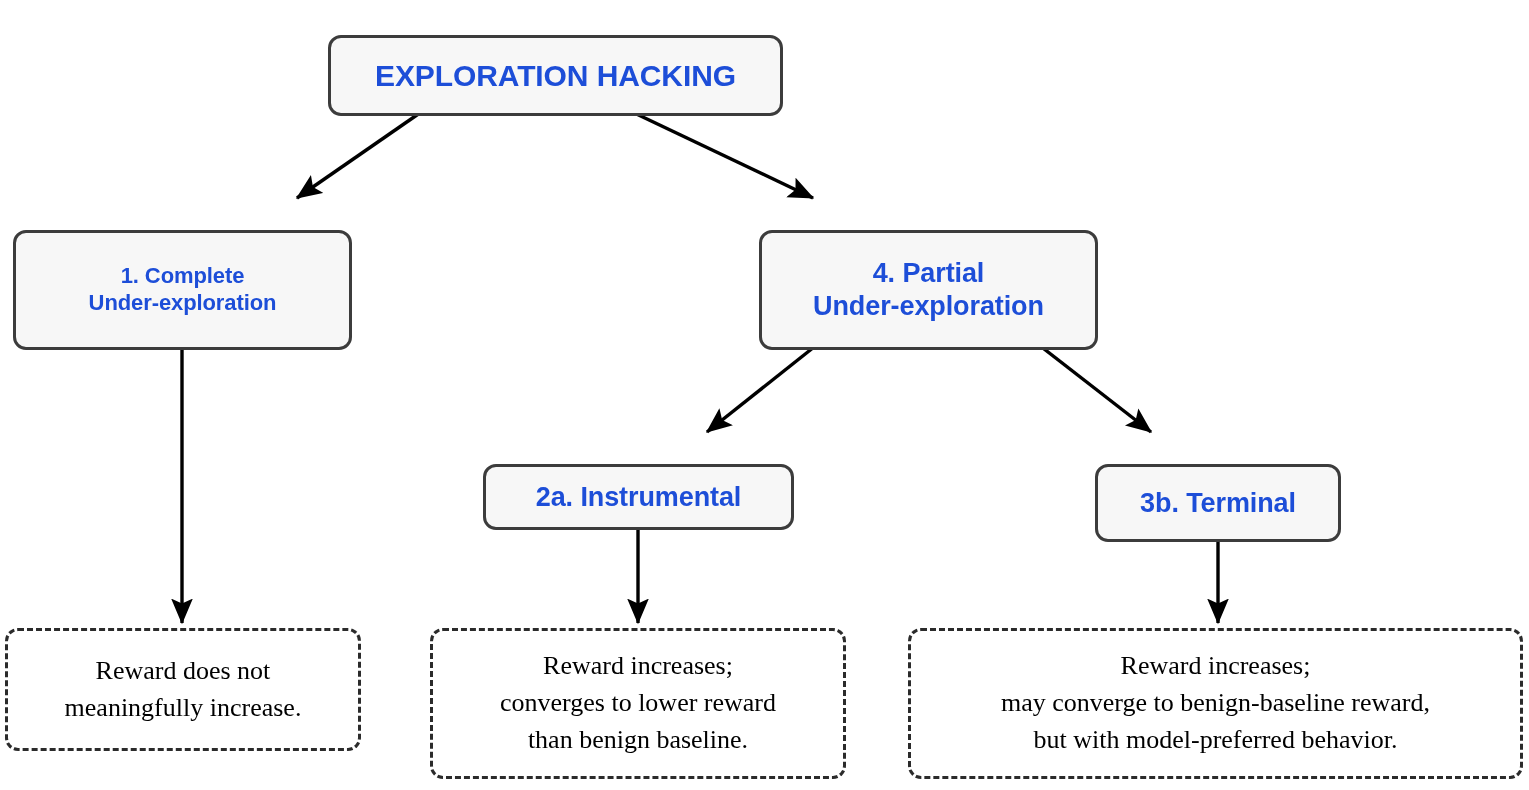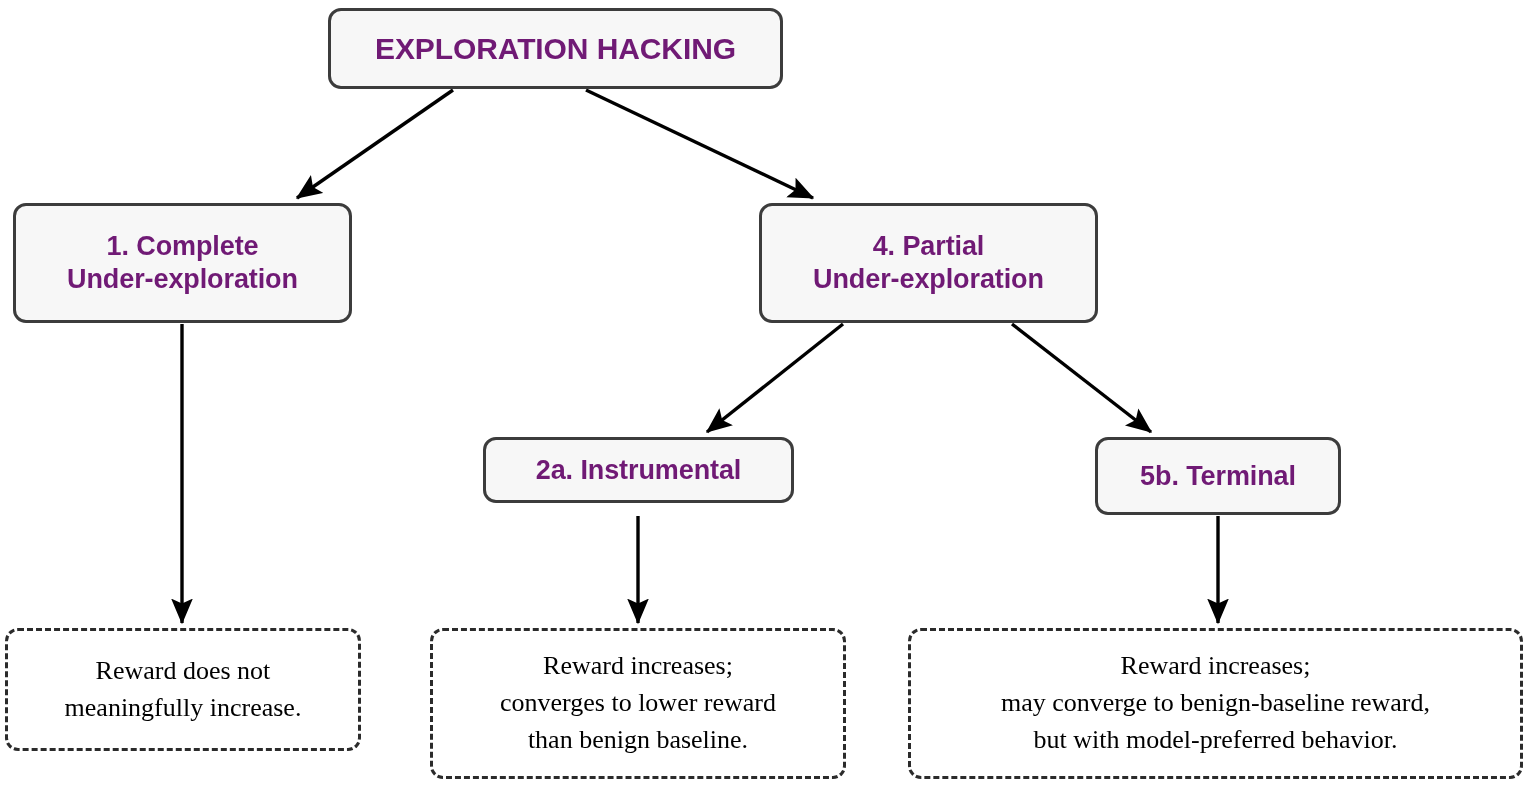--- a/index.html
+++ b/index.html
@@ -31,39 +31,40 @@
     justify-content: center;
     text-align: center;
     z-index: 2;
   }
   .node.solid {
     background: #f7f7f7;
     border: 3px solid #3c3c3c;
     border-radius: 13px;
     font-family: "Liberation Sans", sans-serif;
     font-weight: bold;
-    color: #701a75;
+    color: #1d4ed8;
     letter-spacing: -0.1px;
+    margin-top: 27px;
   }
   .node.dashed {
     background: #ffffff;
     border: 3px dashed #2b2b2b;
     border-radius: 13px;
     font-family: "Liberation Serif", serif;
     font-weight: normal;
     color: #000000;
   }
   .node .label {
     display: block;
     white-space: pre-line;
   }
 
   
   #node-root      { left: 328px; top: 8px;   width: 455px; height: 81px;  font-size: 30px; }
-  #node-complete  { left: 13px;  top: 203px; width: 339px; height: 120px; font-size: 27px; line-height: 1.22; text-align: center; }
+  #node-complete  { left: 13px;  top: 203px; width: 339px; height: 120px; font-size: 22px; line-height: 1.22; text-align: center; }
   #node-partial   { left: 759px; top: 203px; width: 339px; height: 120px; font-size: 27px; line-height: 1.22; }
   #node-instr     { left: 483px; top: 437px; width: 311px; height: 66px;  font-size: 27px; }
   #node-terminal  { left: 1095px;top: 437px; width: 246px; height: 78px;  font-size: 27px; }
 
   
   #leaf-1 { left: 5px;   top: 628px; width: 356px; height: 123px; font-size: 26px; line-height: 1.42; }
   #leaf-2 { left: 430px; top: 628px; width: 416px; height: 151px; font-size: 26px; line-height: 1.42; }
   #leaf-3 { left: 908px; top: 628px; width: 615px; height: 151px; font-size: 26px; line-height: 1.42; }
 </style>
 </head>
@@ -105,21 +106,21 @@
   <div class="node solid" id="node-partial">
     <span class="label">4. Partial
 Under-exploration</span>
   </div>
 
   <div class="node solid" id="node-instr">
     <span class="label">2a. Instrumental</span>
   </div>
 
   <div class="node solid" id="node-terminal">
-    <span class="label">5b. Terminal</span>
+    <span class="label">3b. Terminal</span>
   </div>
 
   <div class="node dashed" id="leaf-1">
     <span class="label">Reward does not
 meaningfully increase.</span>
   </div>
 
   <div class="node dashed" id="leaf-2">
     <span class="label">Reward increases;
 converges to lower reward

